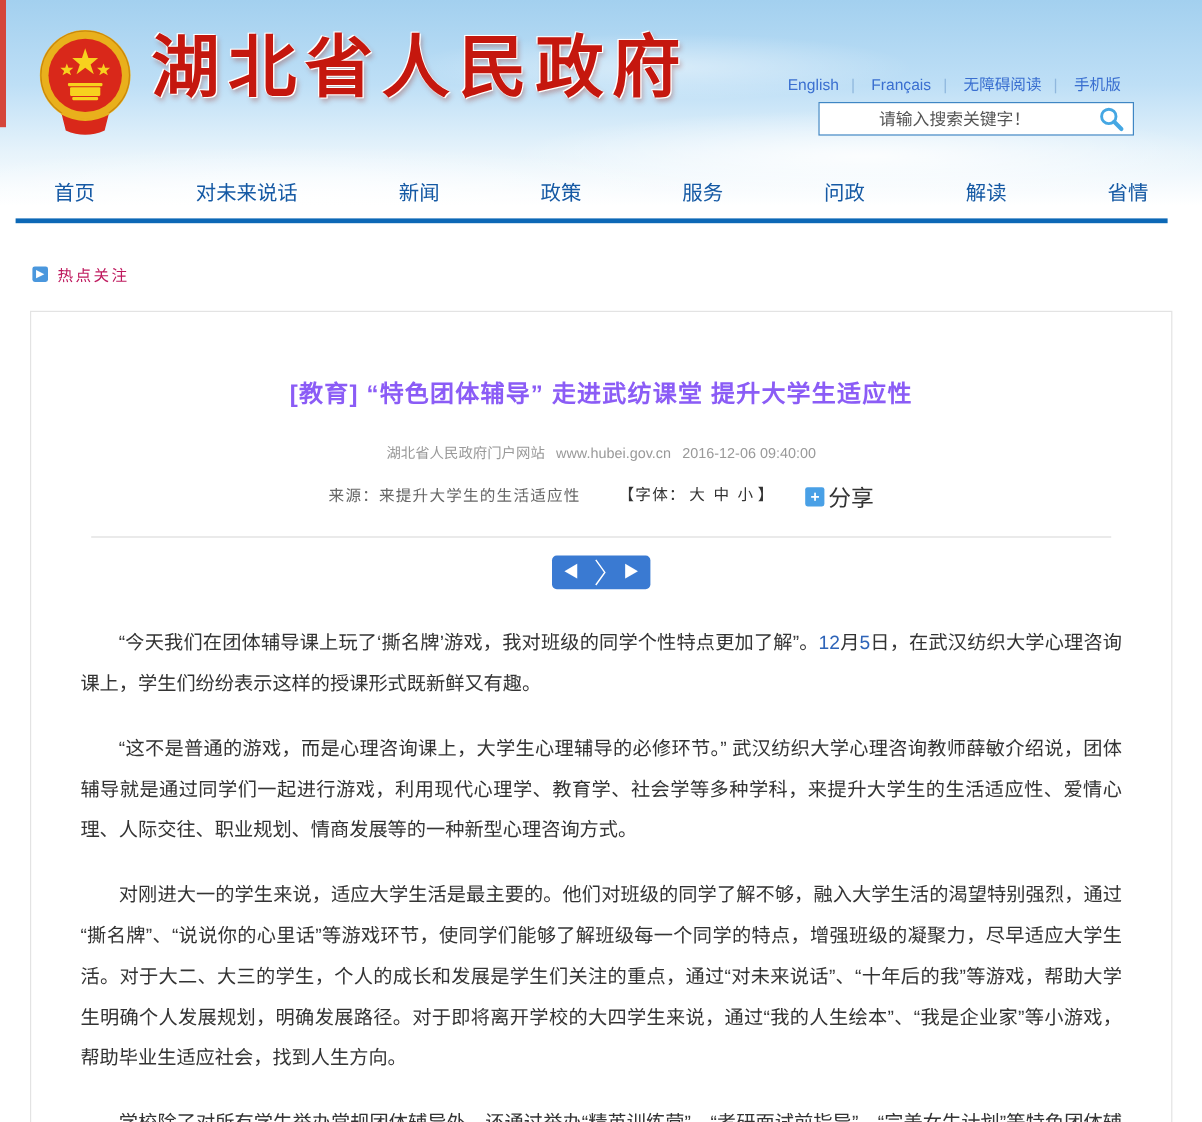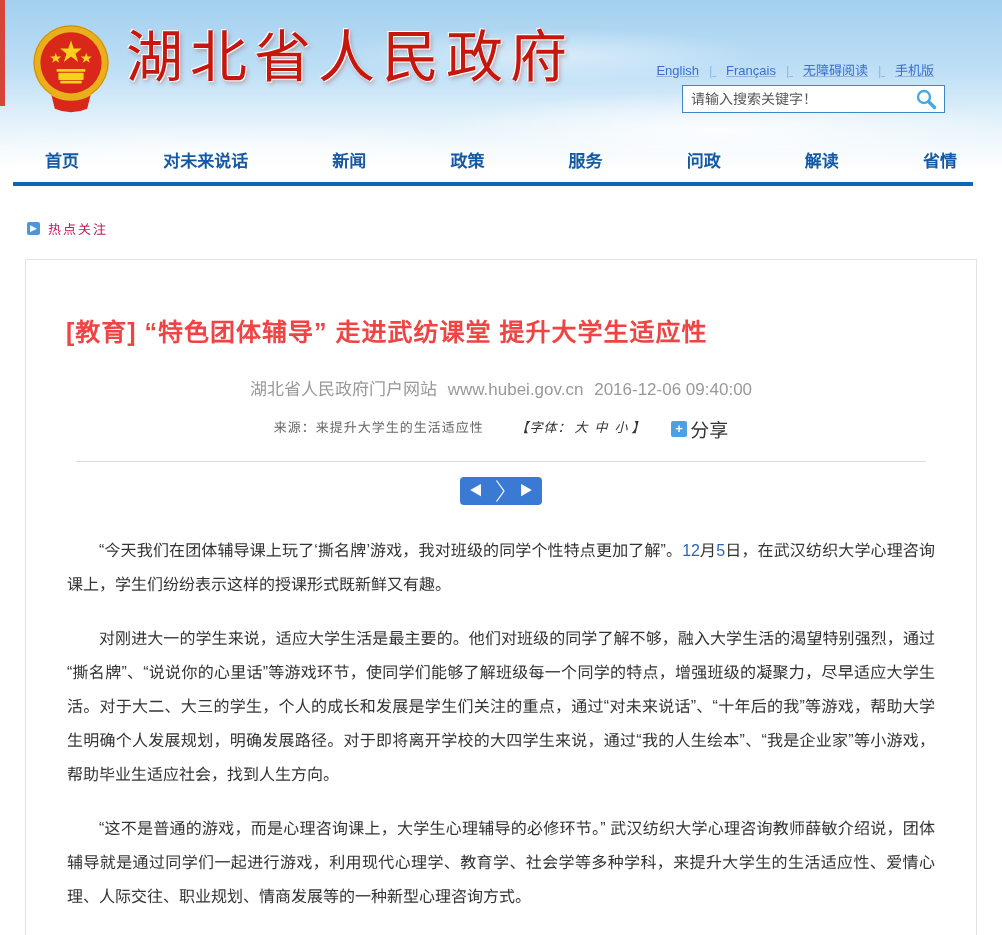--- a/index.html
+++ b/index.html
@@ -12,62 +12,62 @@
       radial-gradient(ellipse 420px 55px at 72% 70%, rgba(255,255,255,.85), rgba(255,255,255,0) 70%),
       radial-gradient(ellipse 520px 70px at 25% 92%, rgba(255,255,255,.9), rgba(255,255,255,0) 70%),
       radial-gradient(ellipse 300px 40px at 55% 30%, rgba(255,255,255,.45), rgba(255,255,255,0) 70%),
       linear-gradient(180deg, #a3d0ef 0%, #bedff6 38%, #e6f3fb 68%, #ffffff 92%);
   }
   .red-strip { position:absolute; left:0; top:0; width:5px; height:106px; background:#d5453a; }
 
   .logo-block { position:absolute; left:26px; top:20px; display:flex; align-items:flex-start; cursor:pointer; }
   .emblem { width:90px; height:100px; }
   .title-block { margin-left:10px; padding-top:8px; }
-  .site-title-cn { font-family:"Liberation Serif","DejaVu Serif",serif; font-weight:normal;
+  .site-title-cn { font-family:"Liberation Serif","DejaVu Serif",serif; font-weight:bold;
     font-size:57px; line-height:60px; letter-spacing:7px; color:#c5170e;
     text-shadow:0 0 2px #fff, 1px 1px 0 #fff, -1px -1px 0 #fff, 2px 3px 4px rgba(150,40,30,.35); }
   .site-title-en { font-family:"Liberation Serif","DejaVu Serif",serif; font-weight:bold;
     font-size:22px; color:#c5170e; margin-top:4px; letter-spacing:0.5px;
     text-shadow:0 0 2px #fff, 1px 1px 0 #fff; }
 
-  .top-links { position:absolute; top:60px; right:58px; font-size:13px; color:#9ab4d8; white-space:nowrap;text-decoration:underline; }
+  .top-links { position:absolute; top:60px; right:58px; font-size:13px; color:#9ab4d8; white-space:nowrap; }
   .top-links a { color:#3a6fd0; text-decoration:none; margin:0 10px; cursor:pointer; }
   .top-links a:first-child { margin-left:0; }
   .top-links .sep { color:#8fb7dd; }
 
   .search-box { position:absolute; top:85px; right:57px; width:263px; height:28px;
     background:#fff; border:1px solid #3f86c4; display:flex; align-items:center; }
   .search-box input { flex:1; border:none; outline:none; height:24px; padding:0 8px;
-    font-size:14px; color:#333; background:transparent; font-family:inherit; }
+    font-size:14px; color:#333; background:transparent; font-family:inherit;text-align:center; }
   .search-box input::placeholder { color:#555; opacity:1; }
   .search-btn { width:36px; height:26px; border:none; background:transparent; cursor:pointer;
     display:flex; align-items:center; justify-content:center; }
 
   .nav { position:absolute; left:45px; right:45px; bottom:14px;
     display:flex; justify-content:space-between; }
-  .nav a { font-size:17px; font-weight:bold; color:#1559a4; text-decoration:none; cursor:pointer; }
+  .nav a { font-size:17px; font-weight:normal; color:#1559a4; text-decoration:none; cursor:pointer; }
   .nav-underline { position:absolute; left:13px; right:29px; bottom:0; height:4px; background:#0c68b6; }
 
   
   .breadcrumb { margin:33px 0 0 27px; display:flex; align-items:center; }
   .crumb-icon { width:13px; height:13px; background:#4a97dd; border-radius:2px; color:#fff;
     font-size:9px; line-height:13px; text-align:center; }
   .breadcrumb span.label { margin-left:8px; font-size:13px; color:#be185d; letter-spacing:2px; }
 
   
   .card { width:952px; margin:21px auto 0; border:1px solid #e3e3e3; background:#fff;
     min-height:660px; padding:52px 40px 0; }
-  .article-title { font-size:25px; font-weight:bold; color:#ef4444; letter-spacing:1px; }
+  .article-title { text-align:center; font-size:20px; font-weight:bold; color:#8b5cf6; letter-spacing:1px; }
 
-  .byline { margin-top:27px; text-align:center; font-size:17px; color:#999; }
+  .byline { margin-top:27px; text-align:center; font-size:12px; color:#999; }
   .byline span { margin:0 3px; }
 
   .meta-row { margin-top:15px; text-align:center; font-size:13px; color:#555; }
   .meta-row .src { color:#666; letter-spacing:1px; }
-  .meta-row .font-sel { margin-left:28px; color:#333; letter-spacing:1px;font-style:italic; }
+  .meta-row .font-sel { margin-left:28px; color:#333; letter-spacing:1px; }
   .meta-row .font-sel a { color:#333; text-decoration:none; margin:0 3px; cursor:pointer; }
   .share-wrap { margin-left:22px; display:inline-flex; align-items:center; vertical-align:middle; cursor:pointer; }
   .share-plus { display:inline-block; width:16px; height:16px; background:#49a0e6; color:#fff;
     font-weight:bold; font-size:13px; line-height:16px; text-align:center; border-radius:2px; }
   .share-label { margin-left:3px; color:#333; font-size:19px; }
 
   .divider { margin:19px 10px 0; border-top:1px solid #dcdcdc; }
 
   .pager { margin:15px auto 0; width:82px; height:28px; background:#3a7ad2; border-radius:4px;
     display:flex; align-items:center; justify-content:space-around; }
@@ -164,18 +164,18 @@
   <div class="pager">
     <button class="arrow-btn">◀</button>
     <svg width="11" height="24" viewBox="0 0 11 24">
       <path d="M1.5 1.5 L9 12 L1.5 22.5" fill="none" stroke="#ffffff" stroke-width="1.2"></path>
     </svg>
     <button class="arrow-btn">▶</button>
   </div>
 
   <div class="article-body">
     <p><span>“今天我们在团体辅导课上玩了‘撕名牌’游戏，我对班级的同学个性特点更加了解”。</span><span class="num">12</span><span>月</span><span class="num">5</span><span>日，在武汉纺织大学心理咨询课上，学生们纷纷表示这样的授课形式既新鲜又有趣。</span></p>
+    <p>“这不是普通的游戏，而是心理咨询课上，大学生心理辅导的必修环节。” 武汉纺织大学心理咨询教师薛敏介绍说，团体辅导就是通过同学们一起进行游戏，利用现代心理学、教育学、社会学等多种学科，来提升大学生的生活适应性、爱情心理、人际交往、职业规划、情商发展等的一种新型心理咨询方式。</p>
     <p>对刚进大一的学生来说，适应大学生活是最主要的。他们对班级的同学了解不够，融入大学生活的渴望特别强烈，通过“撕名牌”、“说说你的心里话”等游戏环节，使同学们能够了解班级每一个同学的特点，增强班级的凝聚力，尽早适应大学生活。对于大二、大三的学生，个人的成长和发展是学生们关注的重点，通过“对未来说话”、“十年后的我”等游戏，帮助大学生明确个人发展规划，明确发展路径。对于即将离开学校的大四学生来说，通过“我的人生绘本”、“我是企业家”等小游戏，帮助毕业生适应社会，找到人生方向。</p>
-    <p>“这不是普通的游戏，而是心理咨询课上，大学生心理辅导的必修环节。” 武汉纺织大学心理咨询教师薛敏介绍说，团体辅导就是通过同学们一起进行游戏，利用现代心理学、教育学、社会学等多种学科，来提升大学生的生活适应性、爱情心理、人际交往、职业规划、情商发展等的一种新型心理咨询方式。</p>
     <p>学校除了对所有学生举办常规团体辅导外，还通过举办“精英训练营”、“考研面试前指导”、“完美女生计划”等特色团体辅导来帮助大学生成长成才。开展团体辅导时，有职业咨询资格的心理专业老师负责组织和从旁观</p>
   </div>
 
 </div>
 
 </body></html>

